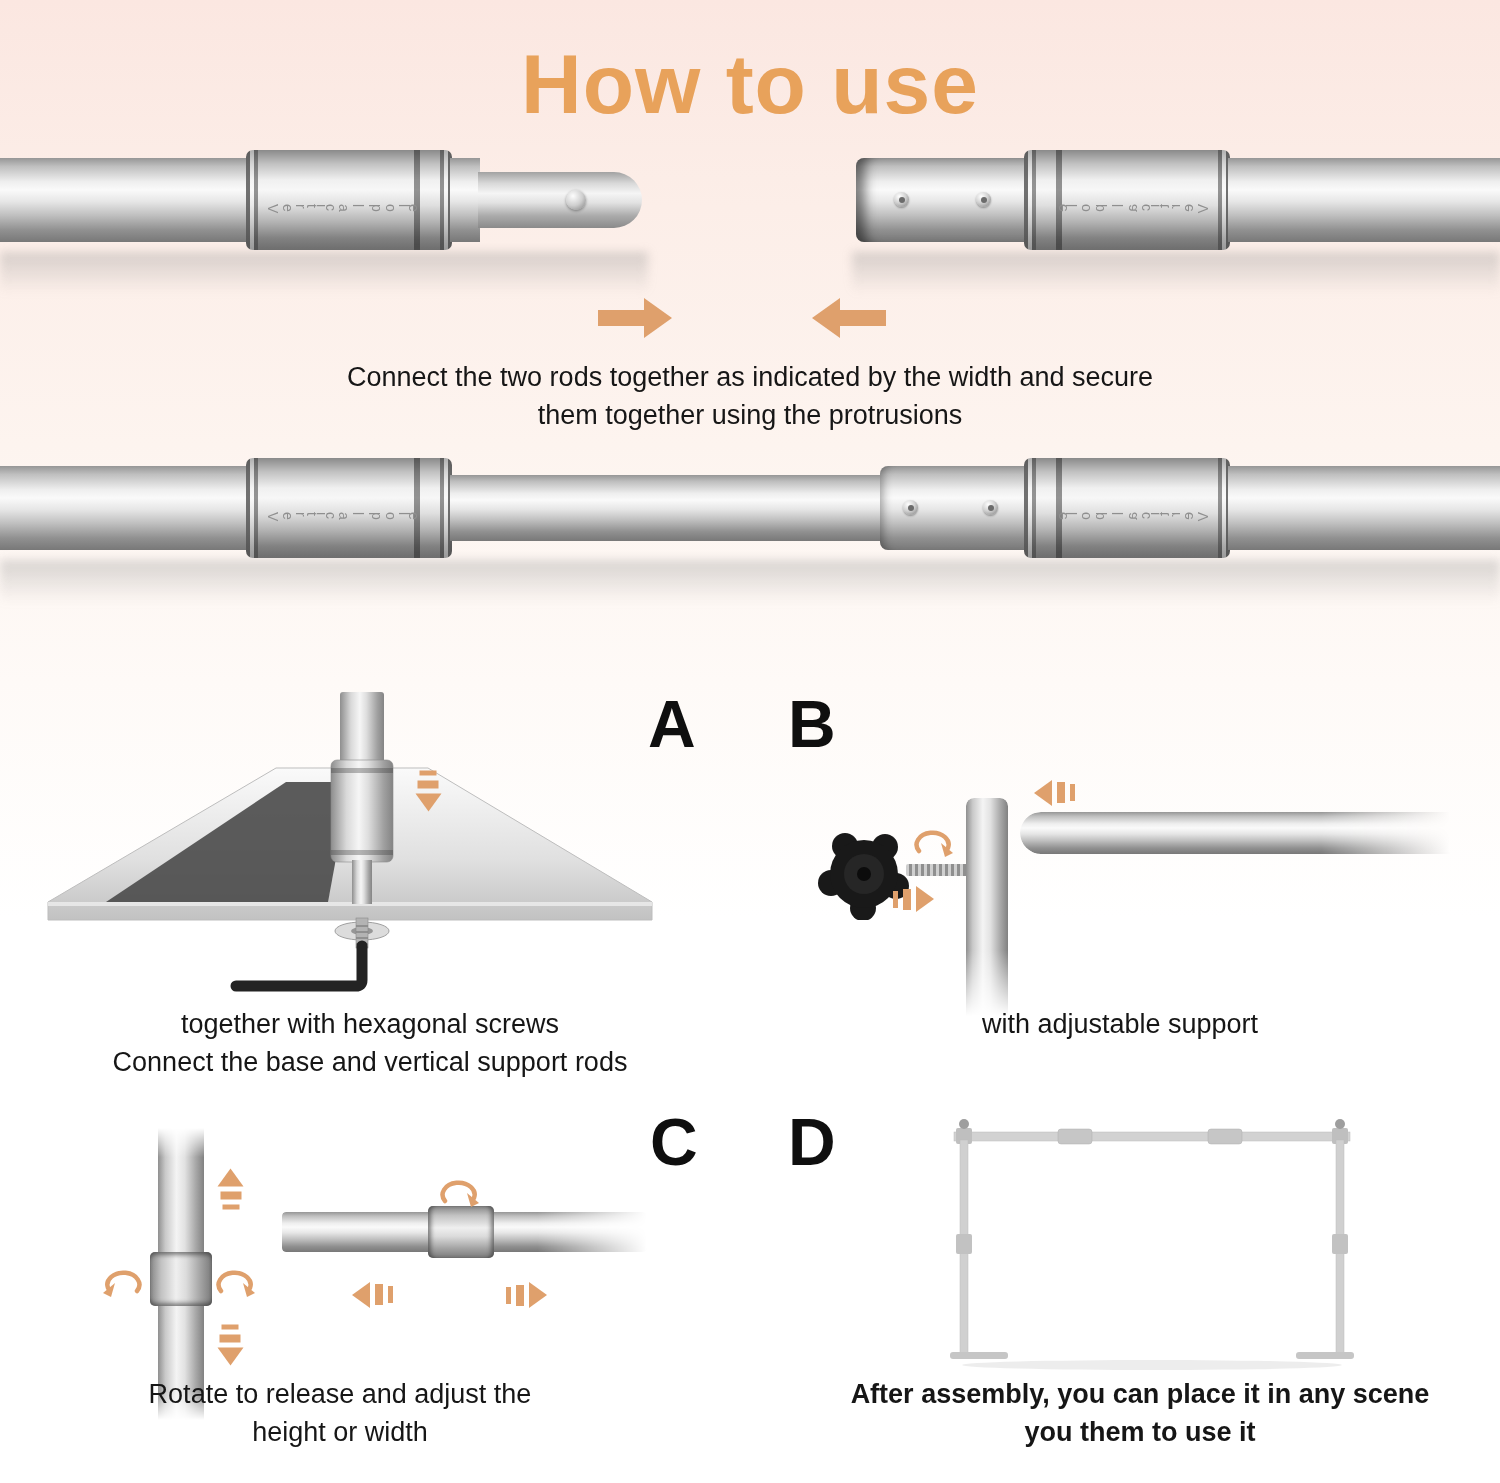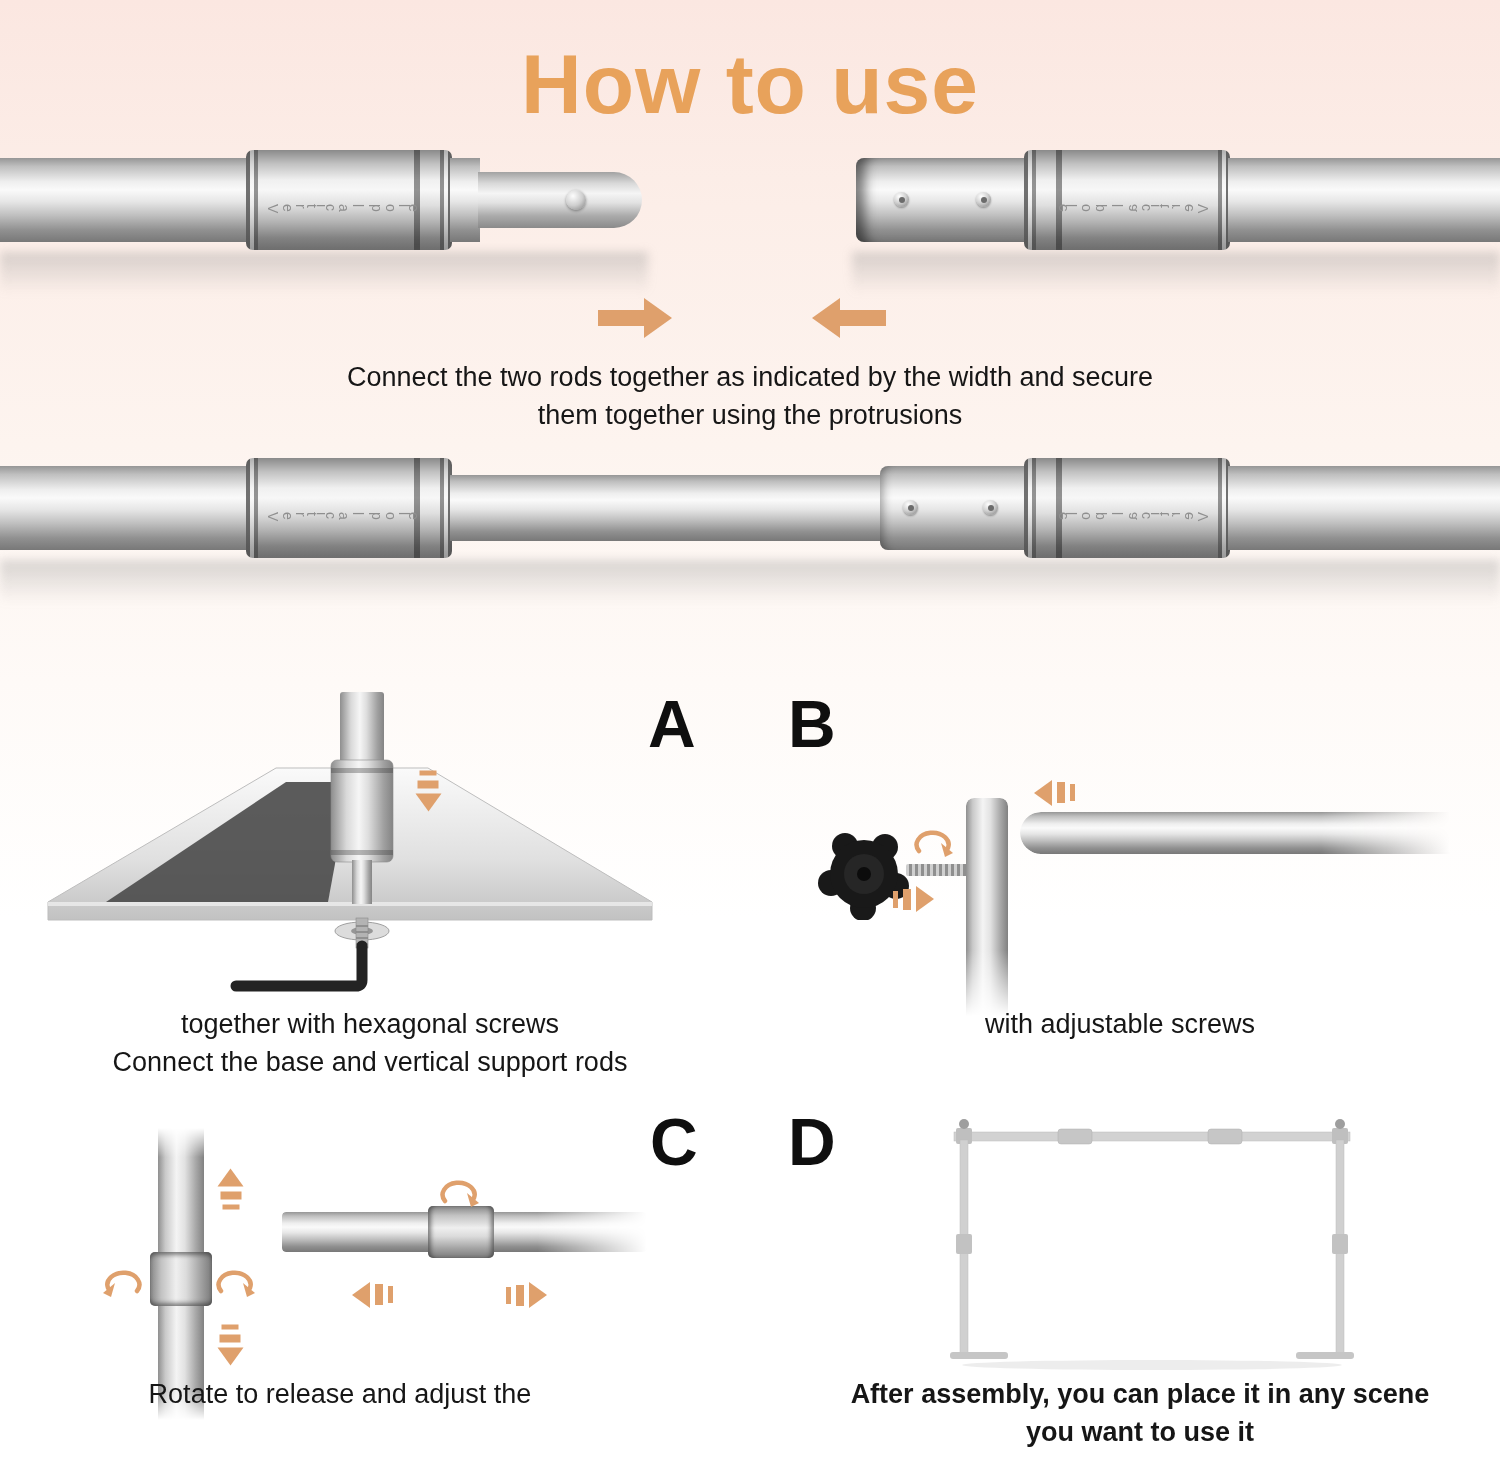--- a/index.html
+++ b/index.html
@@ -193,21 +193,21 @@
       <div class="head"></div>
   </div>
   <div class="vshaft fadeB" style="left:966px;top:798px;width:42px;height:218px;border-radius:8px 8px 0 0;"></div>
   <div class="shaft fadeR" style="left:1020px;top:812px;width:430px;height:42px;border-radius:21px 0 0 21px;"></div>
   <div class="sarr r180" style="left:1034px;top:780px;">
     <div class="s1"></div>
       <div class="s2"></div>
       <div class="head"></div>
   </div>
   <div class="caption" style="left:780px;top:1005px;width:680px;">
-    <div>with adjustable screws</div>
+    <div>with adjustable support</div>
   </div>
 
   <div class="panel-letter" style="left:650px;top:1104px;">C</div>
   <div class="vshaft fadeTB" style="left:158px;top:1128px;width:46px;height:292px;"></div>
   <div class="collar-v" style="left:150px;top:1252px;width:62px;height:54px;"></div>
   <svg class="curve" style="left:100px;top:1262px;transform:scaleX(-1);" width="44" height="38" viewBox="0 0 44 38">
     <path d="M7 29 A16 12 0 1 1 36 26" fill="none" stroke="var(--accent,#DFA06C)" stroke-width="4.5" stroke-linecap="round"></path>
     <polygon points="41,31 29,21 33,35" fill="var(--accent,#DFA06C)"></polygon>
   </svg>
   <svg class="curve" style="left:214px;top:1262px;" width="44" height="38" viewBox="0 0 44 38">
@@ -235,20 +235,21 @@
       <div class="s2"></div>
       <div class="head"></div>
   </div>
   <div class="sarr" style="left:506px;top:1282px;">
     <div class="s1"></div>
       <div class="s2"></div>
       <div class="head"></div>
   </div>
   <div class="caption" style="left:70px;top:1375px;width:540px;">
     <div>Rotate to release and adjust the</div>
+    <div>height or width</div>
   </div>
 
   <div class="panel-letter" style="left:788px;top:1104px;">D</div>
   <svg style="position:absolute;left:950px;top:1116px;" width="404" height="256" viewBox="0 0 404 256">
     <ellipse cx="202" cy="249" rx="190" ry="5" fill="#000000" opacity="0.07"></ellipse>
     <rect x="4" y="16" width="396" height="9" fill="#d2d2d2" stroke="#bcbcbc" stroke-width="0.5"></rect>
     <rect x="108" y="13" width="34" height="15" rx="3" fill="#c6c6c6" stroke="#adadad" stroke-width="0.5"></rect>
     <rect x="258" y="13" width="34" height="15" rx="3" fill="#c6c6c6" stroke="#adadad" stroke-width="0.5"></rect>
     <rect x="6" y="12" width="16" height="16" rx="2" fill="#bfbfbf"></rect>
     <rect x="382" y="12" width="16" height="16" rx="2" fill="#bfbfbf"></rect>
@@ -256,16 +257,16 @@
     <circle cx="390" cy="8" r="5" fill="#9e9e9e"></circle>
     <rect x="10" y="24" width="8" height="214" fill="#d0d0d0" stroke="#bcbcbc" stroke-width="0.5"></rect>
     <rect x="386" y="24" width="8" height="214" fill="#d0d0d0" stroke="#bcbcbc" stroke-width="0.5"></rect>
     <rect x="6" y="118" width="16" height="20" rx="2" fill="#c2c2c2"></rect>
     <rect x="382" y="118" width="16" height="20" rx="2" fill="#c2c2c2"></rect>
     <rect x="0" y="236" width="58" height="7" rx="3" fill="#c6c6c6"></rect>
     <rect x="346" y="236" width="58" height="7" rx="3" fill="#c6c6c6"></rect>
   </svg>
   <div class="caption" style="left:810px;top:1375px;width:660px;font-weight:bold;">
     <div>After assembly, you can place it in any scene</div>
-    <div>you want to use it</div>
+    <div>you them to use it</div>
   </div>
 
 </div>
 
 </body></html>

